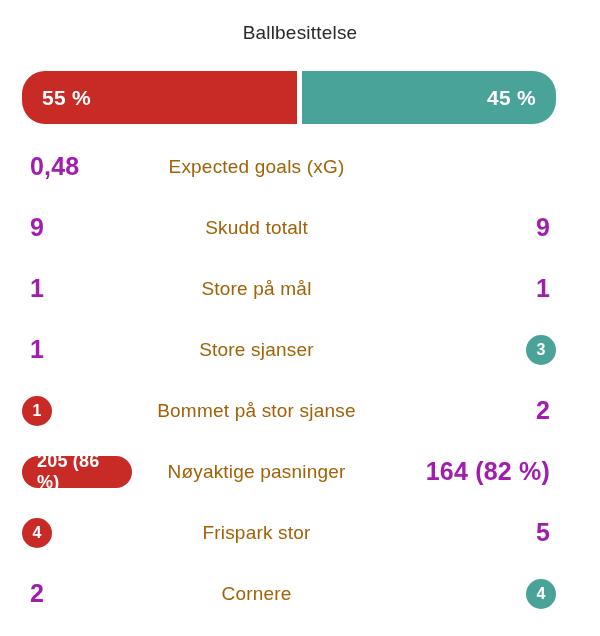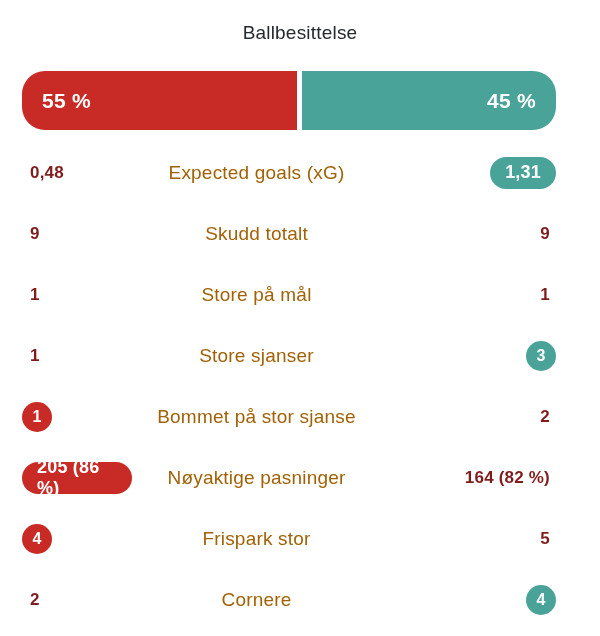--- a/index.html
+++ b/index.html
@@ -18,21 +18,21 @@
   .section-title {
     text-align: center;
     font-size: 19px;
     font-weight: 500;
     color: #26292d;
     letter-spacing: 0.2px;
     line-height: 22px;
   }
   .poss-bar {
     margin: 27px 44px 0 22px;
-    height: 59px;
+    height: 53px;
     display: flex;
     gap: 5px;
   }
   .poss-seg {
     display: flex;
     align-items: center;
     color: #ffffff;
     font-size: 21px;
     font-weight: 700;
     letter-spacing: 0.3px;
@@ -62,23 +62,23 @@
   .cell-left  { display: flex; justify-content: flex-start; align-items: center; }
   .cell-right { display: flex; justify-content: flex-end;   align-items: center; }
   .stat-label {
     text-align: center;
     font-size: 19px;
     font-weight: 400;
     color: #a16207;
     letter-spacing: 0.2px;
   }
   .val {
-    font-size: 17px;
-    font-weight: 700;
-    color: #7f1d1d;
+    font-size: 25px;
+    font-weight: 700;
+    color: #a21caf;
     letter-spacing: 0.2px;
   }
   .cell-left  .val.plain { margin-left: 8px; }
   .cell-right .val.plain { margin-right: 6px; }
   .val.badge-circle {
     width: 30px;
     height: 30px;
     border-radius: 50%;
     display: flex;
     align-items: center;
@@ -116,23 +116,20 @@
       <span>45 %</span>
     </div>
   </div>
 
   <div class="rows" id="rows">
   <div class="stat-row">
     <div class="cell-left">
       <span class="val plain">0,48</span>
     </div>
     <div class="stat-label">Expected goals (xG)</div>
-    <div class="cell-right">
-      <span class="val badge-pill badge-away">1,31</span>
-    </div>
   </div>
 
   <div class="stat-row">
     <div class="cell-left">
       <span class="val plain">9</span>
     </div>
     <div class="stat-label">Skudd totalt</div>
     <div class="cell-right">
       <span class="val plain">9</span>
     </div>

